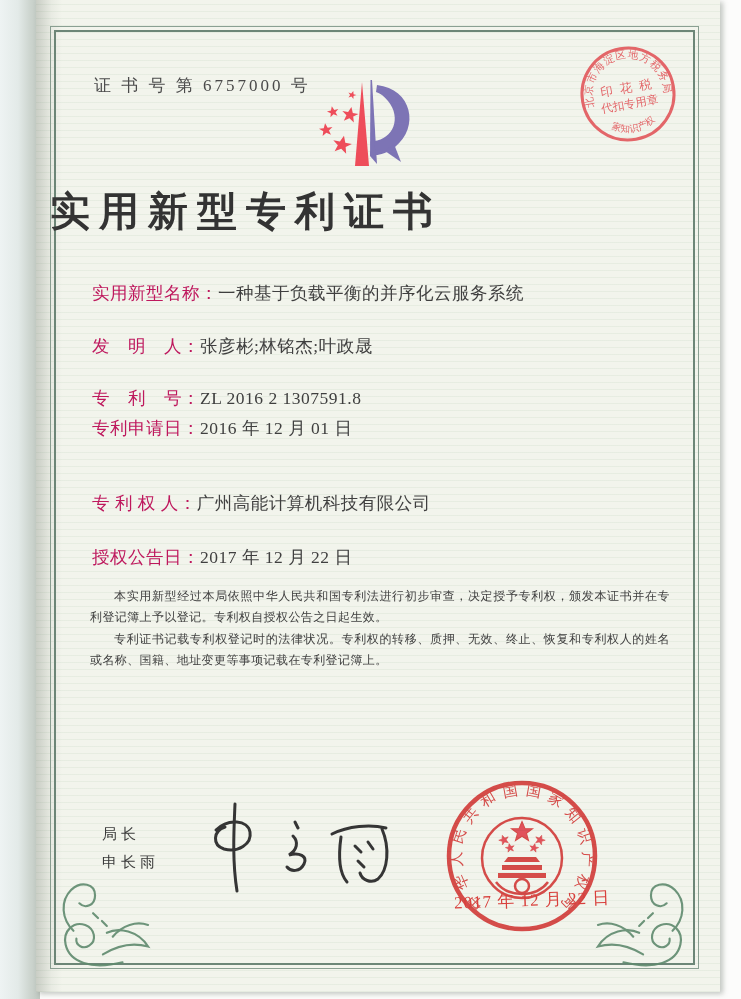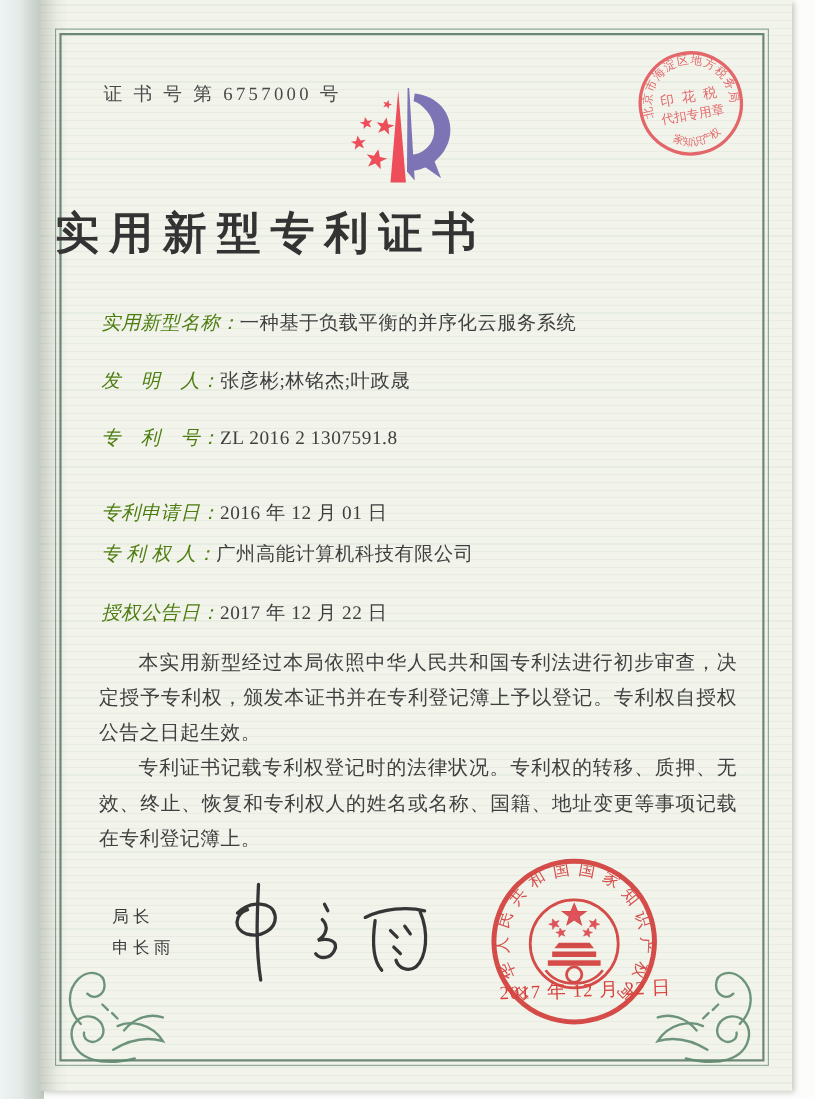--- a/index.html
+++ b/index.html
@@ -35,23 +35,23 @@
   .flourish{position:absolute;z-index:2;}
   .fl-left{left:8px;top:868px;width:108px;height:108px;}
   .fl-right{left:558px;top:868px;width:108px;height:108px;transform:scaleX(-1);}
 
   .abs{position:absolute;z-index:2;}
   .cert-no{left:58px;top:74px;font-size:17px;color:#4a4a4a;letter-spacing:3px;}
   .logo{left:270px;top:78px;width:124px;height:108px;}
   .title{left:14px;top:184px;width:647px;text-align:left;
     font-size:40px;font-weight:600;color:#333;letter-spacing:9px;}
   .field{left:56px;width:580px;font-size:17.5px;color:#3f3f3f;letter-spacing:.5px;white-space:nowrap;}
-  .f0{top:281px}.f1{top:334px}.f2{top:386px}.f3{top:454px}.f4{top:491px}.f5{top:545px}
-  .field .lab{color:#4d7c0f;font-style:italic;}
-  .body-text{left:54px;top:586px;width:580px;font-size:18px;line-height:1.78;
+  .f0{top:281px}.f1{top:334px}.f2{top:386px}.f3{top:416px}.f4{top:491px}.f5{top:545px}
+  .field .lab{color:#be185d;}
+  .body-text{left:54px;top:586px;width:580px;font-size:12px;line-height:1.78;
     color:#404040;text-align:justify;letter-spacing:.4px;}
   .body-text p{margin:0;text-indent:2em;}
   .signoff{left:66px;top:820px;font-family:"Liberation Sans","DejaVu Sans",sans-serif;
     font-size:15px;color:#3a3a3a;letter-spacing:4px;line-height:1.85;}
   .signature{left:162px;top:798px;width:215px;height:100px;}
   .stamp{left:542px;top:44px;width:100px;height:100px;transform:rotate(-10deg);opacity:.92;}
   .seal{left:408px;top:778px;width:156px;height:156px;opacity:.95;mix-blend-mode:multiply;}
   .seal-date{left:418px;top:888px;width:200px;font-size:17px;color:#d8403c;
     letter-spacing:1px;transform:rotate(-2deg);white-space:nowrap;}
   .footer{left:14px;top:936px;width:647px;text-align:center;font-size:14.5px;

